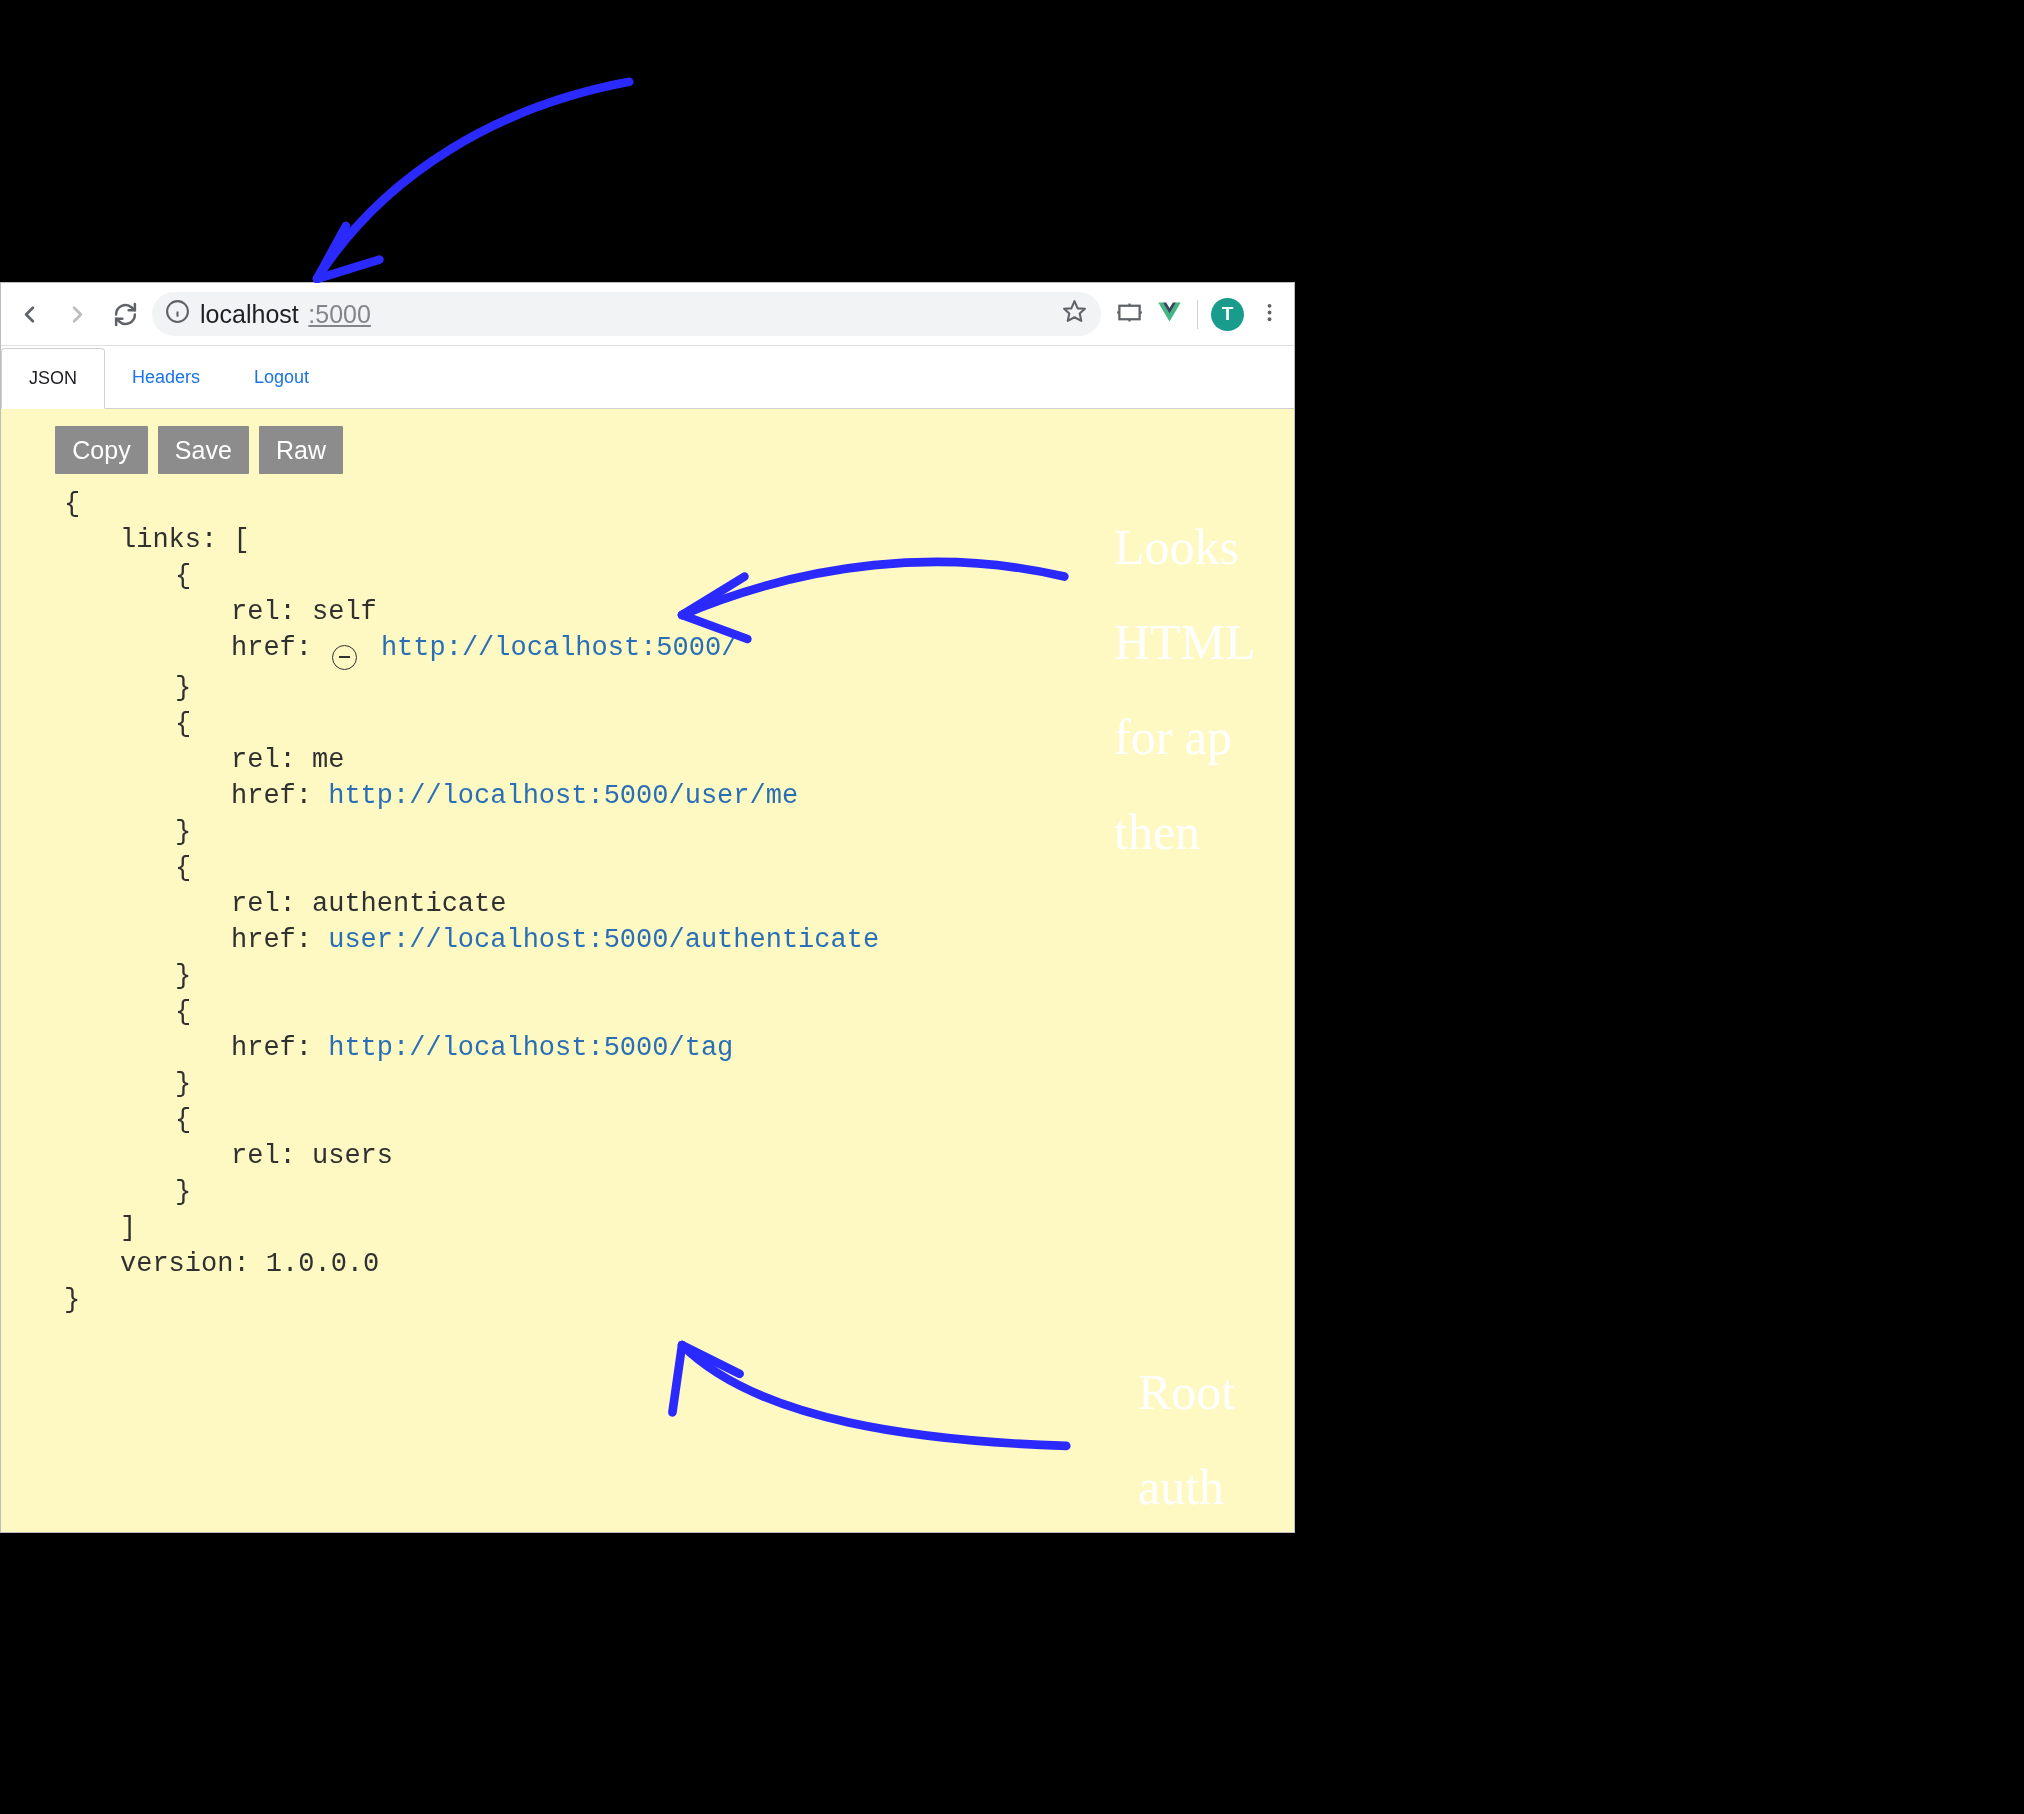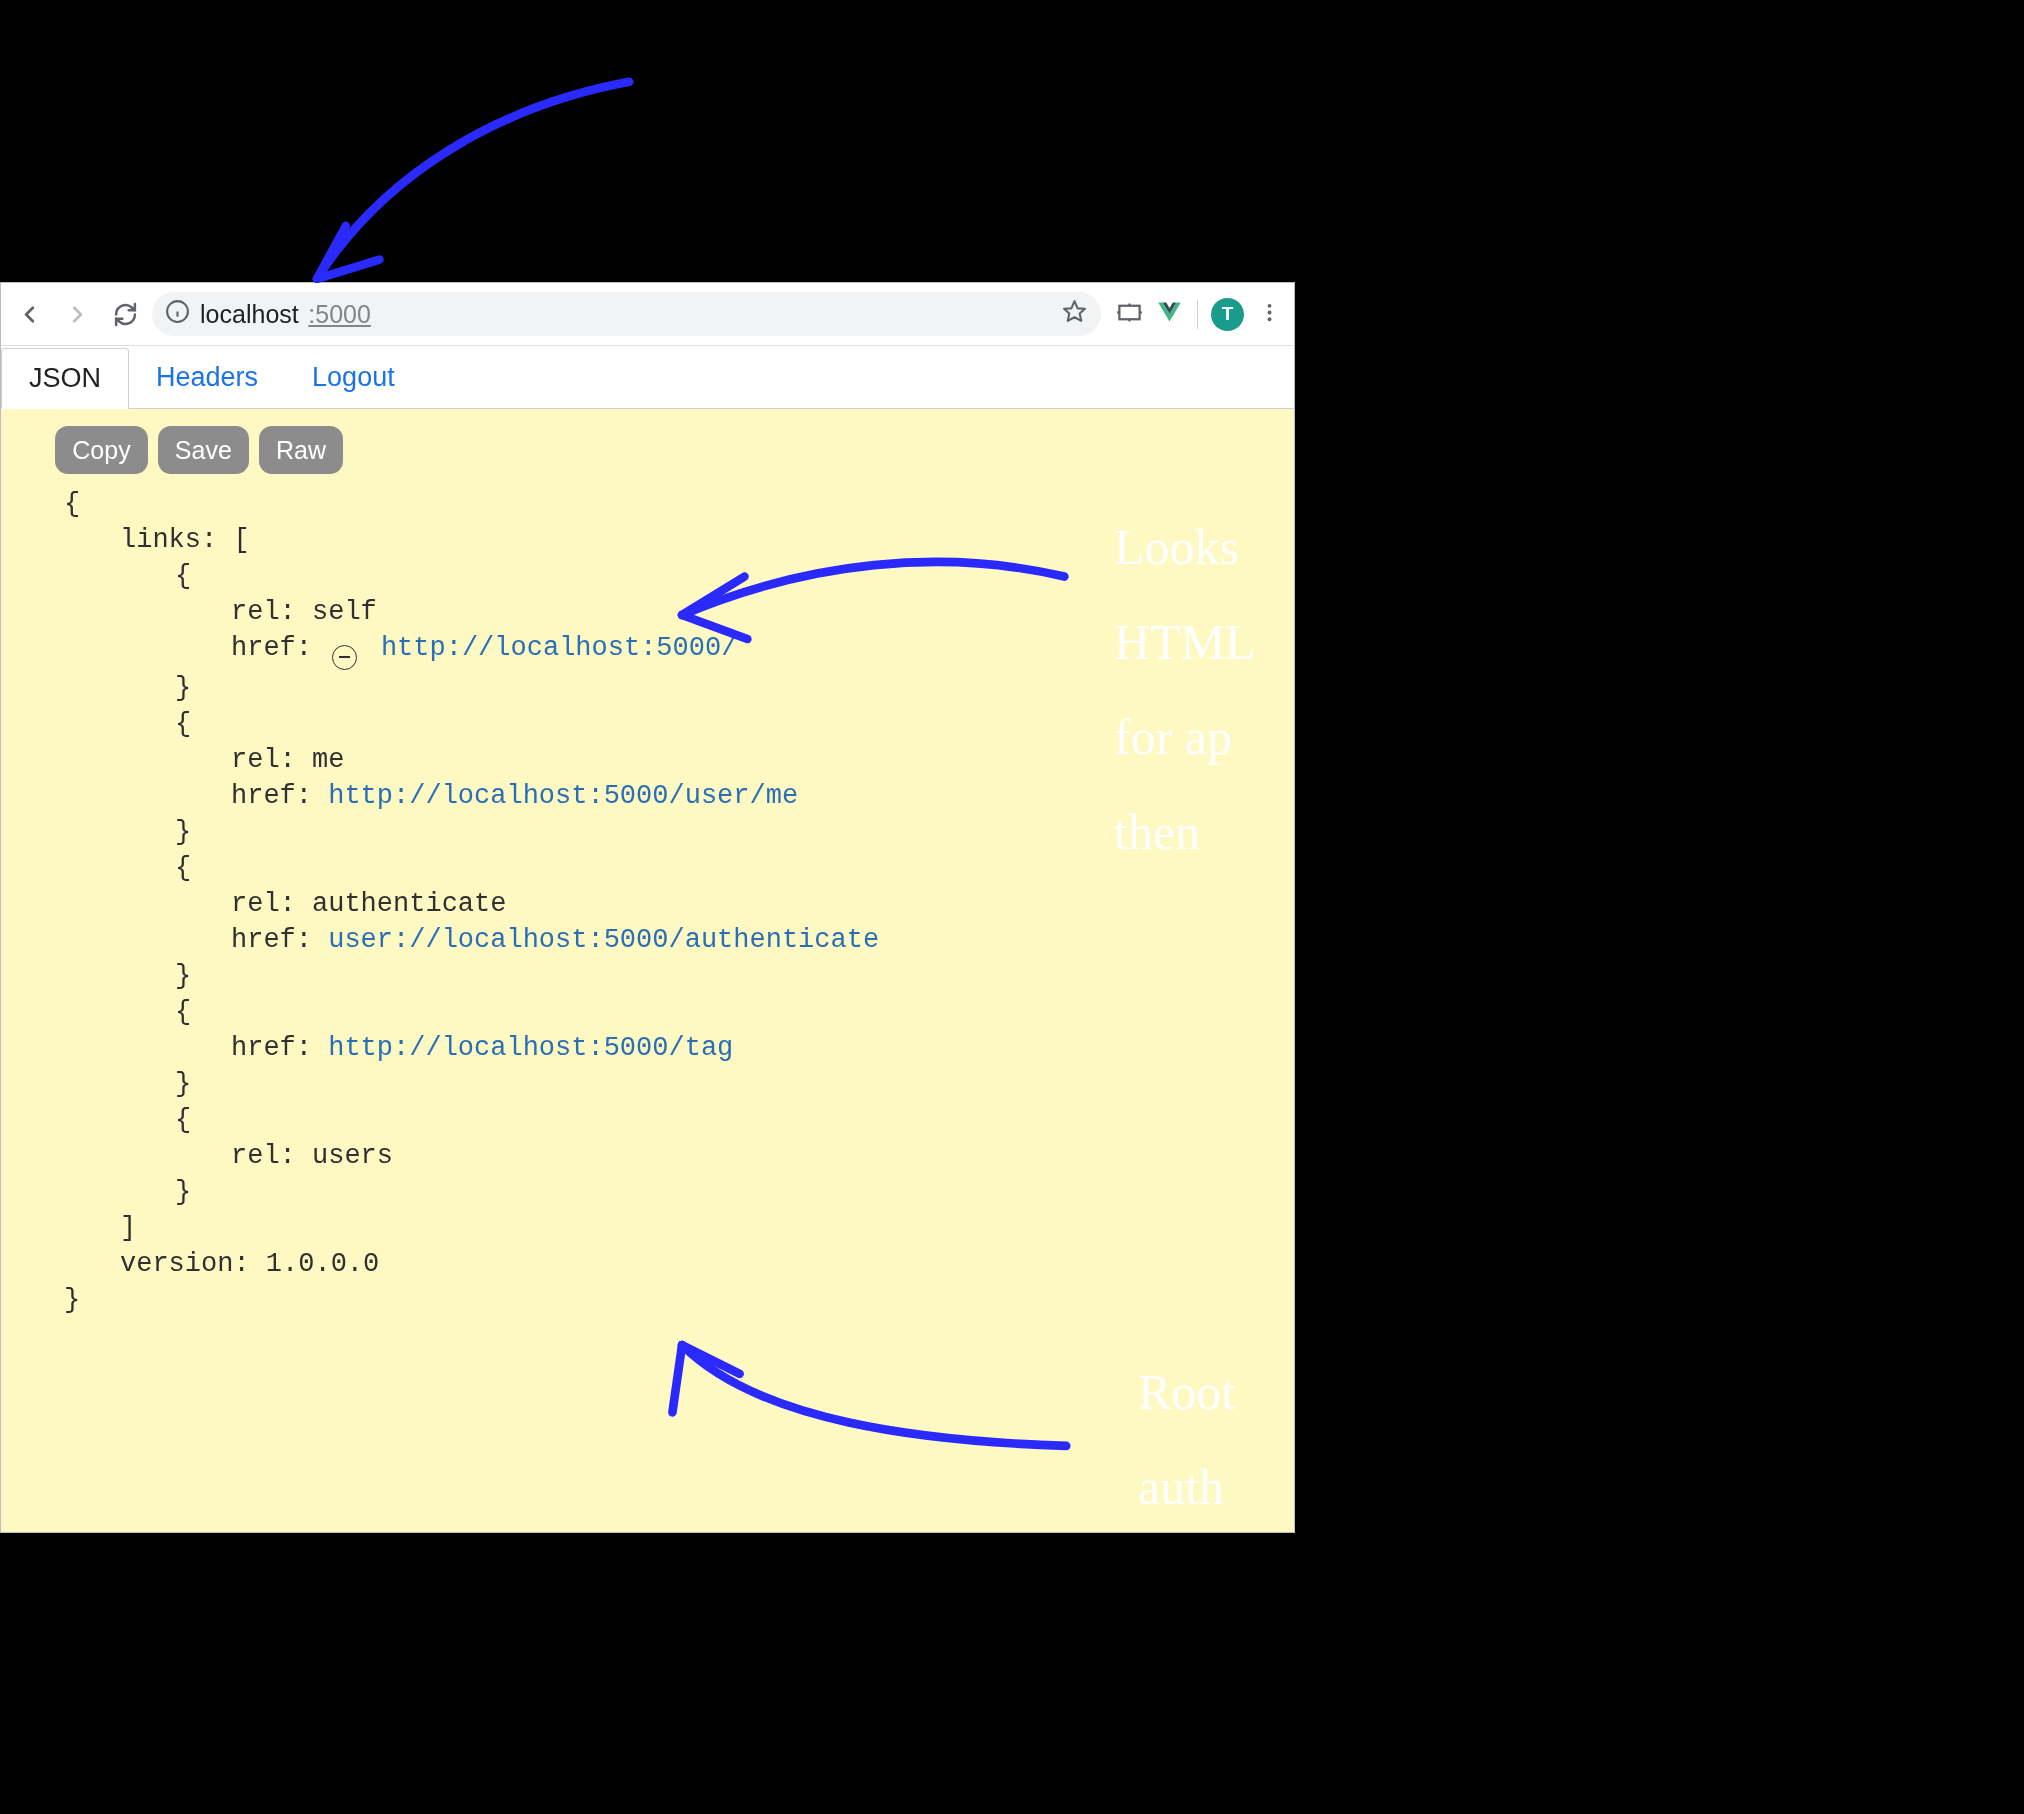--- a/index.html
+++ b/index.html
@@ -74,21 +74,21 @@
     height: 63px;
     display: flex;
     align-items: flex-end;
     border-bottom: 1px solid #d0d0d0;
     background: #fff;
   }
   .tab {
     padding: 0 27px;
     height: 61px;
     display: flex; align-items: center;
-    font-size: 27px;
+    font-size: 18px;
     color: #1a73e8;
     cursor: pointer;
   }
   .tab.active {
     color: #202124;
     border: 1px solid #d0d0d0;
     border-bottom: 1px solid #fff;
     border-top-left-radius: 3.8px;
     border-top-right-radius: 3.8px;
     position: relative;
@@ -98,21 +98,21 @@
 
   
   .actions {
     padding: 17.3px 17.3px 5.8px 54px;
     display: flex; gap: 9.6px;
   }
   .actbtn {
     background: #8c8c8c;
     color: #fff;
     border: none;
-    border-radius: 13px;
+    border-radius: 1px;
     padding: 9.6px 17.3px;
     font-size: 25px;
     cursor: pointer;
   }
 
   
   .json-body {
     flex: 1;
     padding: 5.8px 17.3px 17.3px 63px;
     font-family: Menlo, Consolas, "Courier New", monospace;

